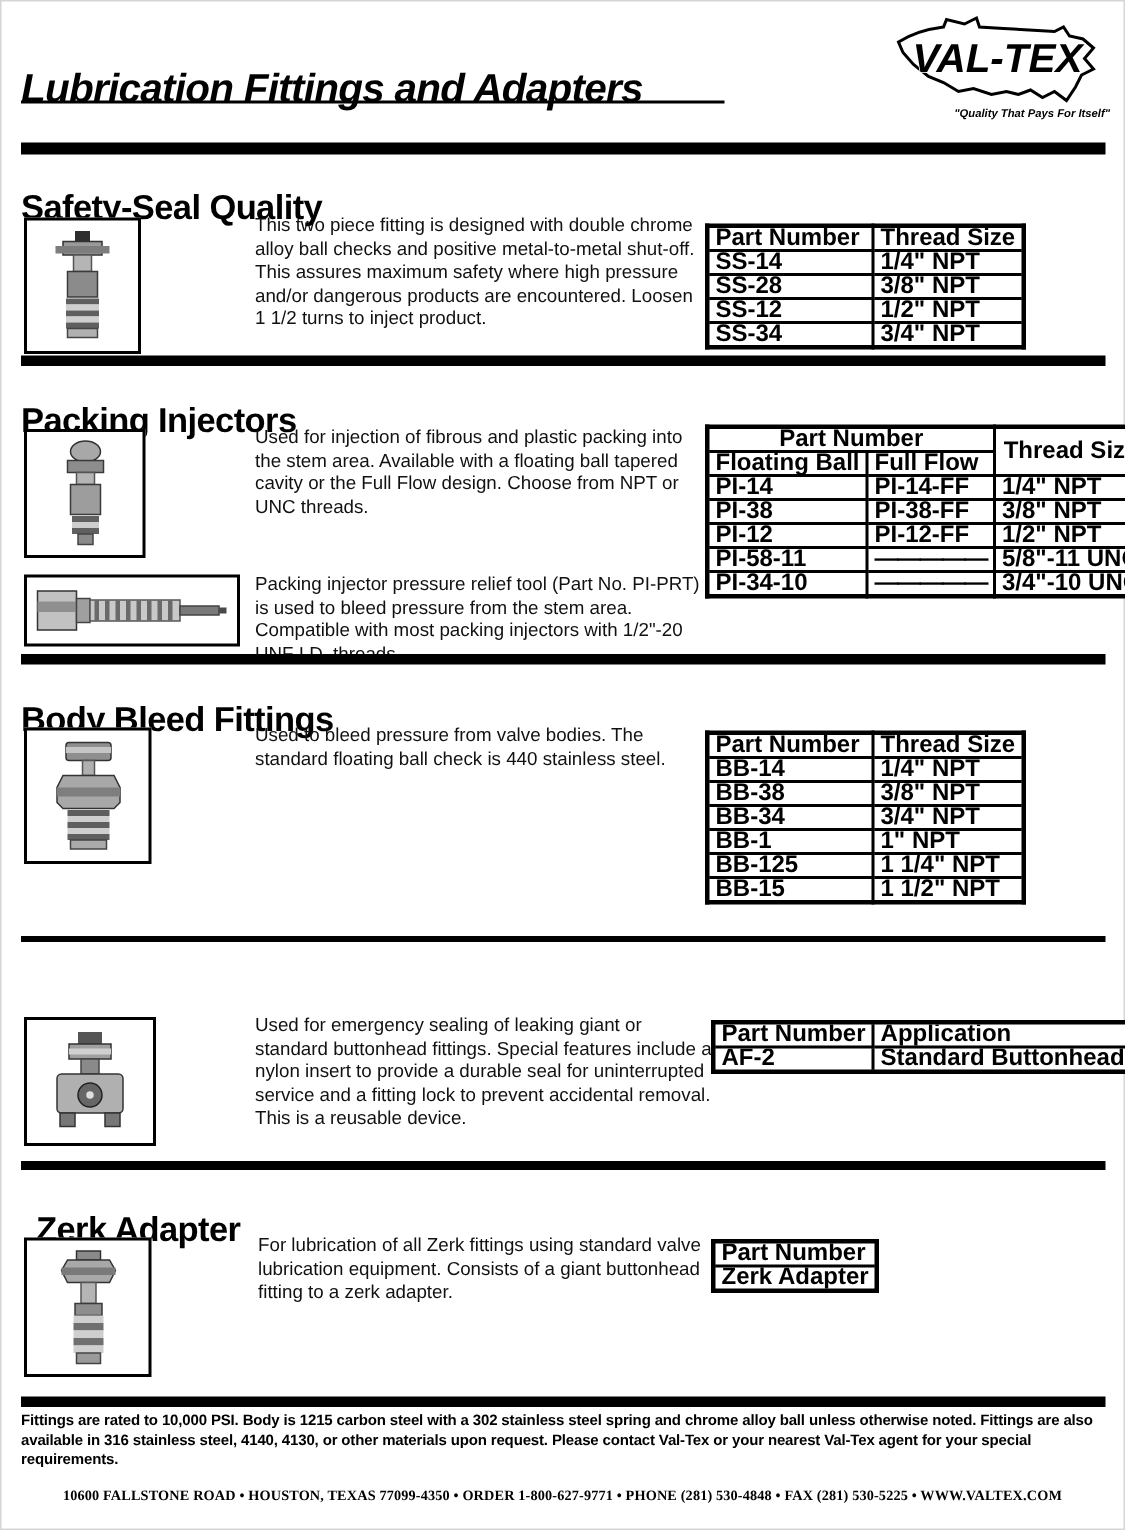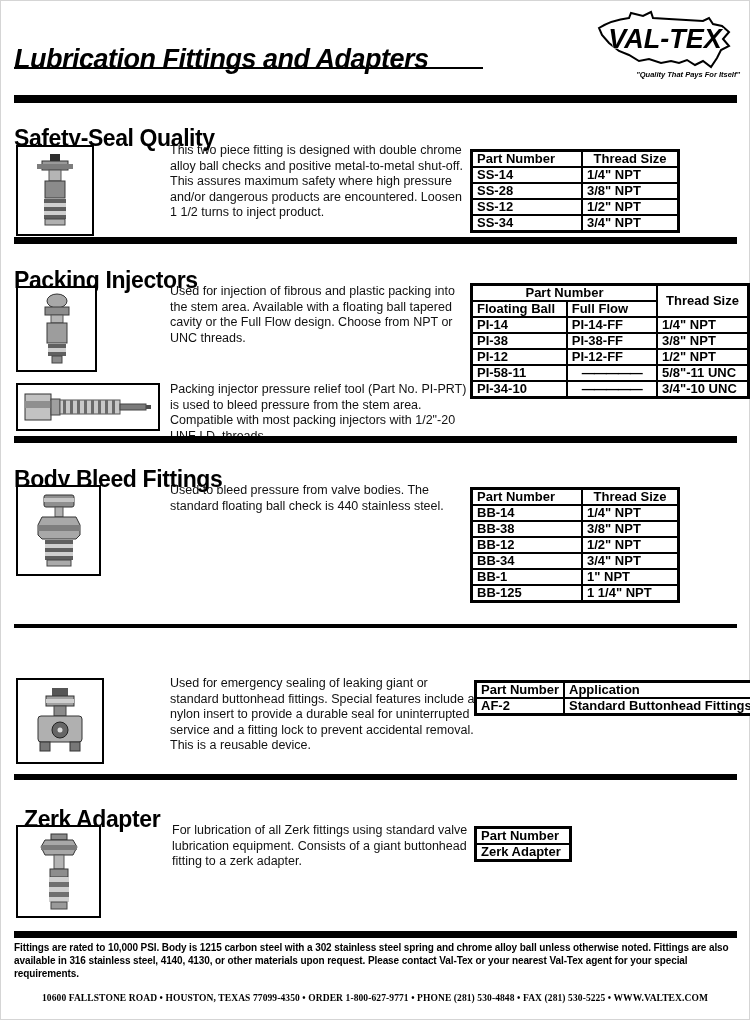--- a/index.html
+++ b/index.html
@@ -18,21 +18,21 @@
   }
   .title-underline{position:absolute;background:#000;height:2px;}
   .sec-h{font-size:23px;font-weight:bold;letter-spacing:-0.4px;color:#000;white-space:nowrap;}
   .photo-box{
     position:absolute;border:2px solid #000;background:#fff;
     display:flex;align-items:center;justify-content:center;
   }
   .desc{font-size:12.5px;line-height:15.5px;color:#111;}
   table.ptable{border-collapse:collapse;background:#fff;border:3px solid #000;table-layout:fixed;}
   .ptable th,.ptable td{
-    border:2px solid #000;font-size:13px;font-weight:bold;color:#000;
+    border:2px solid #000;font-size:16px;font-weight:bold;color:#000;
     padding:1px 4px;height:11px;white-space:nowrap;overflow:hidden;text-align:left;
     line-height:12px;
   }
   .ptable th.c{text-align:center;}
   .ptable td.dash{text-align:center;letter-spacing:-1px;}
   .note{font-size:10px;font-weight:bold;line-height:13px;letter-spacing:-0.1px;color:#000;}
   .addr{font-size:9.5px;font-weight:bold;text-align:center;color:#000;letter-spacing:0.1px;white-space:nowrap;}
   .logo-wrap{text-align:right;}
   .logo-tagline{font-size:7.5px;font-weight:bold;font-style:italic;color:#000;text-align:right;margin-top:-4px;}
 </style>
@@ -209,34 +209,34 @@
     <tbody>
         <tr>
           <td>BB-14</td>
           <td>1/4" NPT</td>
         </tr>
         <tr>
           <td>BB-38</td>
           <td>3/8" NPT</td>
         </tr>
         <tr>
-          <td>BB-12</td>
-          <td>1/2" NPT</td>
-        </tr>
-        <tr>
           <td>BB-34</td>
           <td>3/4" NPT</td>
         </tr>
         <tr>
           <td>BB-1</td>
           <td>1" NPT</td>
         </tr>
         <tr>
           <td>BB-125</td>
           <td>1 1/4" NPT</td>
+        </tr>
+        <tr>
+          <td>BB-15</td>
+          <td>1 1/2" NPT</td>
         </tr>
       </tbody>
   </table>
 
   <div class="bar" style="top:624px;height:4px;"></div>
 
 
   <div class="photo-box" style="left:16px;top:678px;width:84px;height:82px;">
     <svg width="60" height="70" viewBox="0 0 60 70">
       <rect x="22" y="2" width="16" height="8" fill="#555555"></rect>

